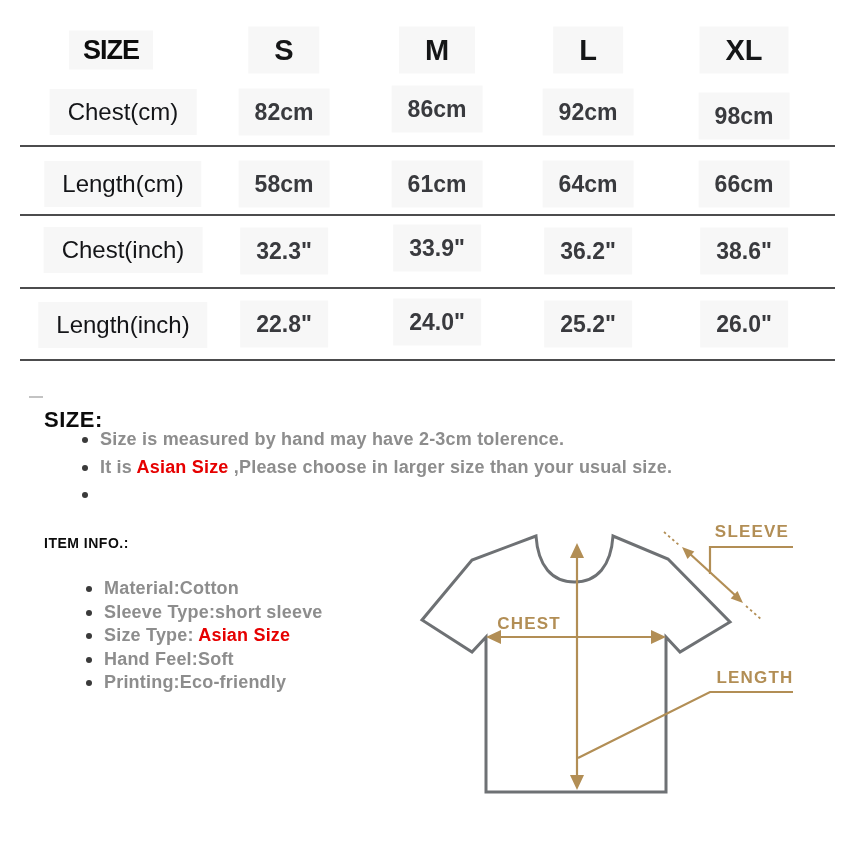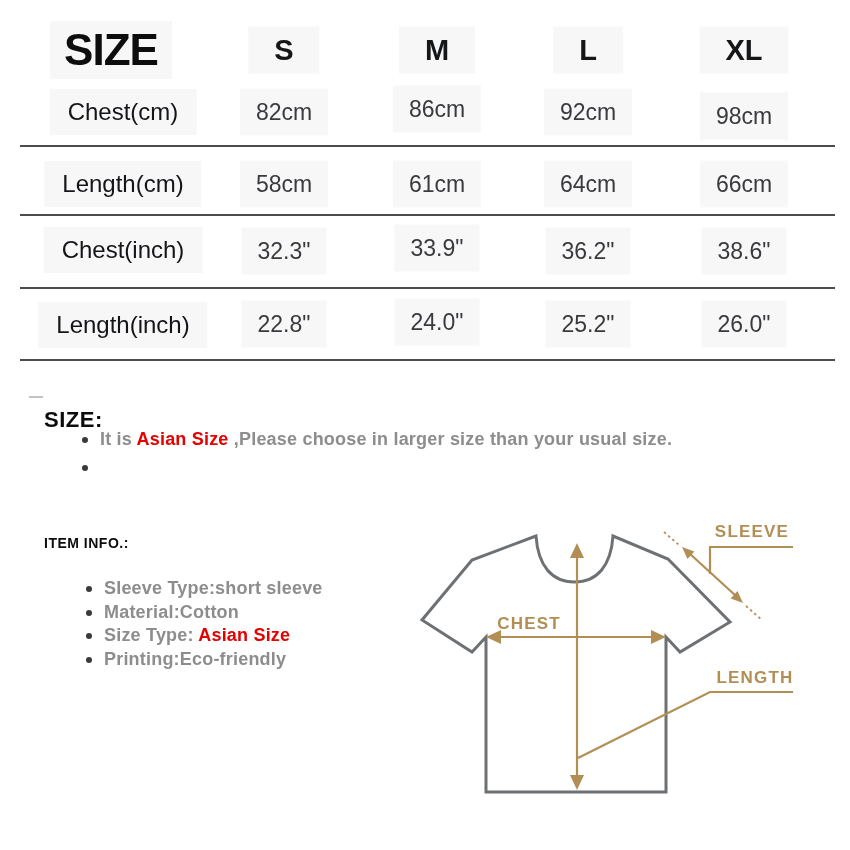--- a/index.html
+++ b/index.html
@@ -2,24 +2,24 @@
 <html><head>
 <meta charset="utf-8">
 <style>
   html,body{margin:0;padding:0;background:#ffffff;}
   #canvas{
     position:relative;width:850px;height:850px;background:#ffffff;overflow:hidden;
     font-family:"Liberation Sans", sans-serif;
   }
   
   .cell{position:absolute;transform:translate(-50%,-50%);white-space:nowrap;background:#f7f7f7;}
-  .size-title{font-size:44px;font-weight:700;letter-spacing:-1px;color:#0d0d0d;padding:4px 14px;}
+  .size-title{font-size:27px;font-weight:700;letter-spacing:-1px;color:#0d0d0d;padding:4px 14px;}
   .col-header{font-size:29px;font-weight:700;color:#151617;padding:7px 26px;}
   .row-label{font-size:24px;font-weight:400;color:#141518;padding:9px 18px;}
-  .value{font-size:23px;font-weight:400;color:#393a3e;padding:10px 16px;}
+  .value{font-size:23px;font-weight:700;color:#393a3e;padding:10px 16px;}
   .hline{position:absolute;left:20px;width:815px;height:2px;background:#4c4c4d;}
   
   .stray{position:absolute;left:29px;top:396px;width:14px;height:2px;background:#c3c3c3;}
   
   .sec-heading{position:absolute;font-weight:700;color:#0c0c0c;white-space:nowrap;}
   #note-heading{left:44px;top:407px;font-size:22px;letter-spacing:.5px;}
   #info-heading{left:44px;top:535px;font-size:14px;letter-spacing:.5px;}
   .blist{position:absolute;display:flex;flex-direction:column;}
   #note-list{left:82px;top:429px;}
   #note-list .bitem{height:27.5px;}
@@ -72,40 +72,48 @@
     <div class="cell value" style="left:744px;top:324px;">26.0"</div>
     <div class="hline" style="top:359px;"></div>
   </div>
 
   <div class="stray"></div>
 
   <div class="sec-heading" id="note-heading">SIZE:</div>
   <div class="blist" id="note-list">
     <div class="bitem">
       <span class="dot"></span>
+      <span class="btxt"><span>Size is measured by hand may have 2-3cm tolerence.</span><span class="red"></span><span></span></span>
+    </div>
+    <div class="bitem">
+      <span class="dot"></span>
       <span class="btxt"><span>It is </span><span class="red">Asian Size</span><span> ,Please choose in larger size than your usual size.</span></span>
     </div>
     <div class="bitem">
       <span class="dot"></span>
     </div>
   </div>
 
   <div class="sec-heading" id="info-heading">ITEM INFO.:</div>
   <div class="blist" id="info-list">
     <div class="bitem">
       <span class="dot"></span>
+      <span class="btxt"><span>Material:Cotton</span><span class="red"></span></span>
+    </div>
+    <div class="bitem">
+      <span class="dot"></span>
       <span class="btxt"><span>Sleeve Type:short sleeve</span><span class="red"></span></span>
     </div>
     <div class="bitem">
       <span class="dot"></span>
-      <span class="btxt"><span>Material:Cotton</span><span class="red"></span></span>
+      <span class="btxt"><span>Size Type: </span><span class="red">Asian Size</span></span>
     </div>
     <div class="bitem">
       <span class="dot"></span>
-      <span class="btxt"><span>Size Type: </span><span class="red">Asian Size</span></span>
+      <span class="btxt"><span>Hand Feel:Soft</span><span class="red"></span></span>
     </div>
     <div class="bitem">
       <span class="dot"></span>
       <span class="btxt"><span>Printing:Eco-friendly</span><span class="red"></span></span>
     </div>
   </div>
 
   <svg id="diagram" width="440" height="310" viewBox="0 0 440 310">
 
     <path d="M 126,26 L 62,50 L 12,110 L 62,142 L 76,127 L 76,282 L 256,282 L 256,127 L 270,142 L 320,112 L 258,49 L 203,26

